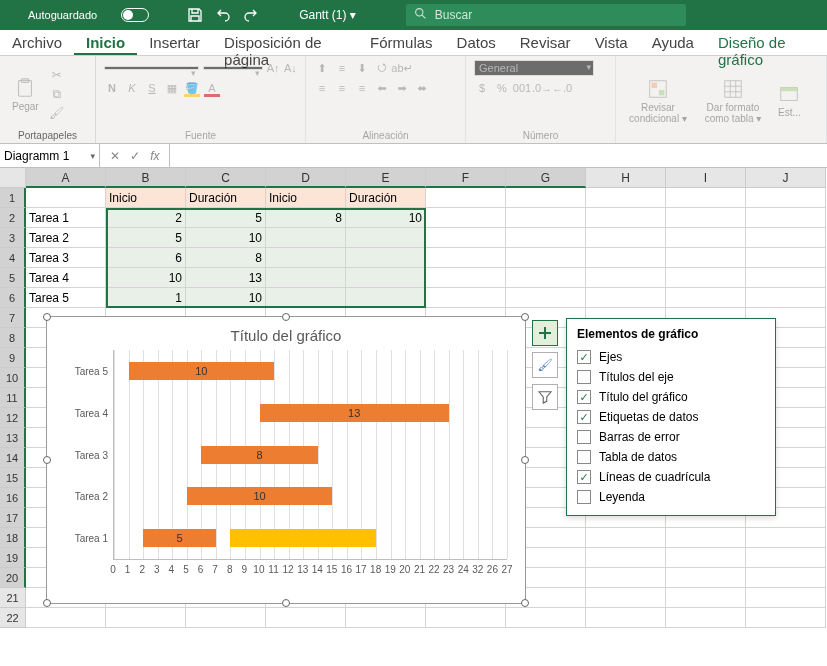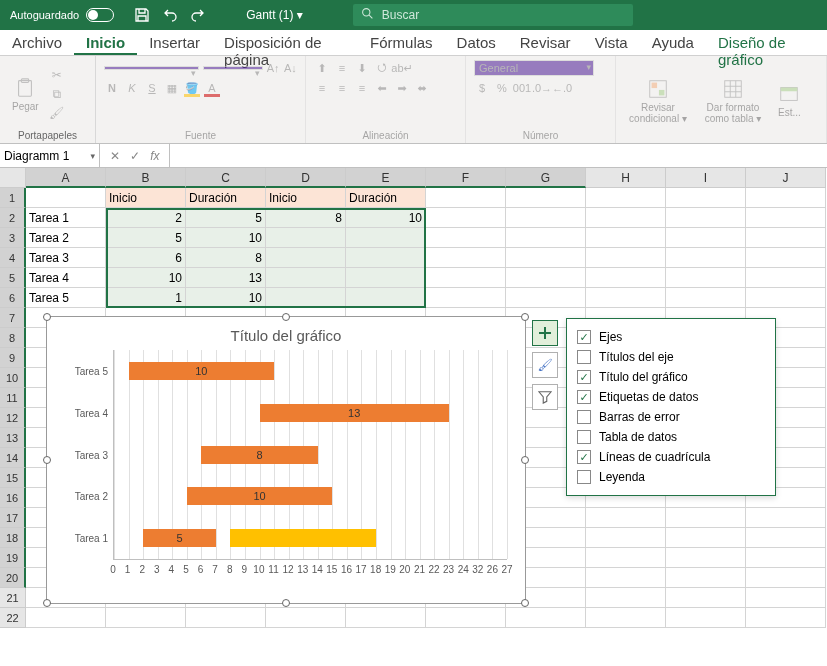--- a/index.html
+++ b/index.html
@@ -1,20 +1,20 @@
 <!DOCTYPE html>
 <html><head>
 <meta charset="utf-8">
 <style>
   * { box-sizing: border-box; margin: 0; padding: 0; font-family: "Segoe UI", Arial, sans-serif; }
   body { background: #fff; font-size: 12px; user-select: none; overflow: hidden; width: 827px; height: 666px; }
 
   
   .titlebar { background: #217346; height: 30px; display: flex; align-items: center; color: #fff; }
-  .autosave { display: flex; align-items: center; gap: 7px; padding: 0 10px; font-size: 11px; }
+  .autosave { display: flex; align-items: center; gap: 24px; padding: 0 28px; font-size: 11px; }
   .toggle { width: 28px; height: 14px; border: 1px solid #fff; border-radius: 7px; position: relative; }
   .toggle::after { content: ""; width: 10px; height: 10px; background: #fff; border-radius: 50%; position: absolute; left: 1px; top: 1px; }
   .qat { display: flex; gap: 12px; padding: 0 10px; align-items: center; }
   .qat-icon { width: 16px; height: 16px; display: flex; align-items: center; justify-content: center; color: #fff; }
   .title { flex: 0 0 auto; padding: 0 30px; font-size: 12px; }
   .search { flex: 1; max-width: 280px; background: #2e8b5a; height: 22px; border-radius: 2px; display: flex; align-items: center; padding: 0 8px; gap: 8px; color: #cfe8da; margin-left: 20px; }
 
   
   .ribbon-tabs { display: flex; height: 26px; border-bottom: 1px solid #d0d0d0; background: #fff; font-size: 15px; }
   .ribbon-tab { padding: 4px 12px; color: #444; cursor: default; }
@@ -24,21 +24,21 @@
   
   .ribbon { background: #f3f2f1; height: 88px; border-bottom: 1px solid #c0c0c0; display: flex; }
   .group { border-right: 1px solid #d8d8d8; display: flex; flex-direction: column; padding: 4px 8px 2px; }
   .group-body { flex: 1; display: flex; align-items: center; gap: 6px; }
   .group-label { text-align: center; font-size: 10px; color: #666; padding-top: 2px; }
   .btn-lg { display: flex; flex-direction: column; align-items: center; gap: 2px; font-size: 10px; color: #666; padding: 2px 4px; }
   .btn-lg svg, .btn-lg .ico { width: 22px; height: 22px; }
   .mini { display: flex; flex-direction: column; gap: 3px; }
   .mini-row { display: flex; gap: 4px; align-items: center; color: #888; font-size: 11px; }
   .mini-ico { width: 16px; height: 16px; display: inline-flex; align-items: center; justify-content: center; color: #888; border: 0; }
-  .combo { border: 1px solid #ccc; background: #4c1d95; padding: 1px 14px 1px 4px; font-size: 11px; color: #888; min-width: 60px; position: relative; }
+  .combo { border: 1px solid #ccc; background: #000000; padding: 1px 14px 1px 4px; font-size: 11px; color: #888; min-width: 60px; position: relative; }
   .combo::after { content: "▾"; position: absolute; right: 2px; top: 1px; font-size: 9px; color: #888; }
   .disabled { opacity: .55; }
 
   
   .fxbar { display: flex; height: 24px; border-bottom: 1px solid #c0c0c0; align-items: stretch; }
   .namebox { width: 100px; border-right: 1px solid #c0c0c0; display: flex; align-items: center; padding: 0 4px; font-size: 12px; position: relative; }
   .namebox::after { content: "▾"; position: absolute; right: 4px; font-size: 9px; color: #666; }
   .fx-btns { display: flex; align-items: center; gap: 10px; padding: 0 10px; border-right: 1px solid #c0c0c0; color: #888; }
   .fx-input { flex: 1; }
 
@@ -656,20 +656,21 @@
       <span style="color:#4472c4">🖌</span>
     </div>
     <div class="side-btn">
       <svg width="14" height="14" viewBox="0 0 16 16">
           <path d="M1 2h14l-5 6v5l-4 2V8z" fill="none" stroke="#666" stroke-width="1.3"></path>
         </svg>
     </div>
   </div>
 
   <div class="popup">
+    <h4>Elementos de gráfico</h4>
     <div id="popup-items">
         <div class="row-cb">
           <span class="cb">✓</span>
           <span>Ejes</span>
         </div>
         <div class="row-cb">
           <span class="cb"></span>
           <span>Títulos del eje</span>
         </div>
         <div class="row-cb">

